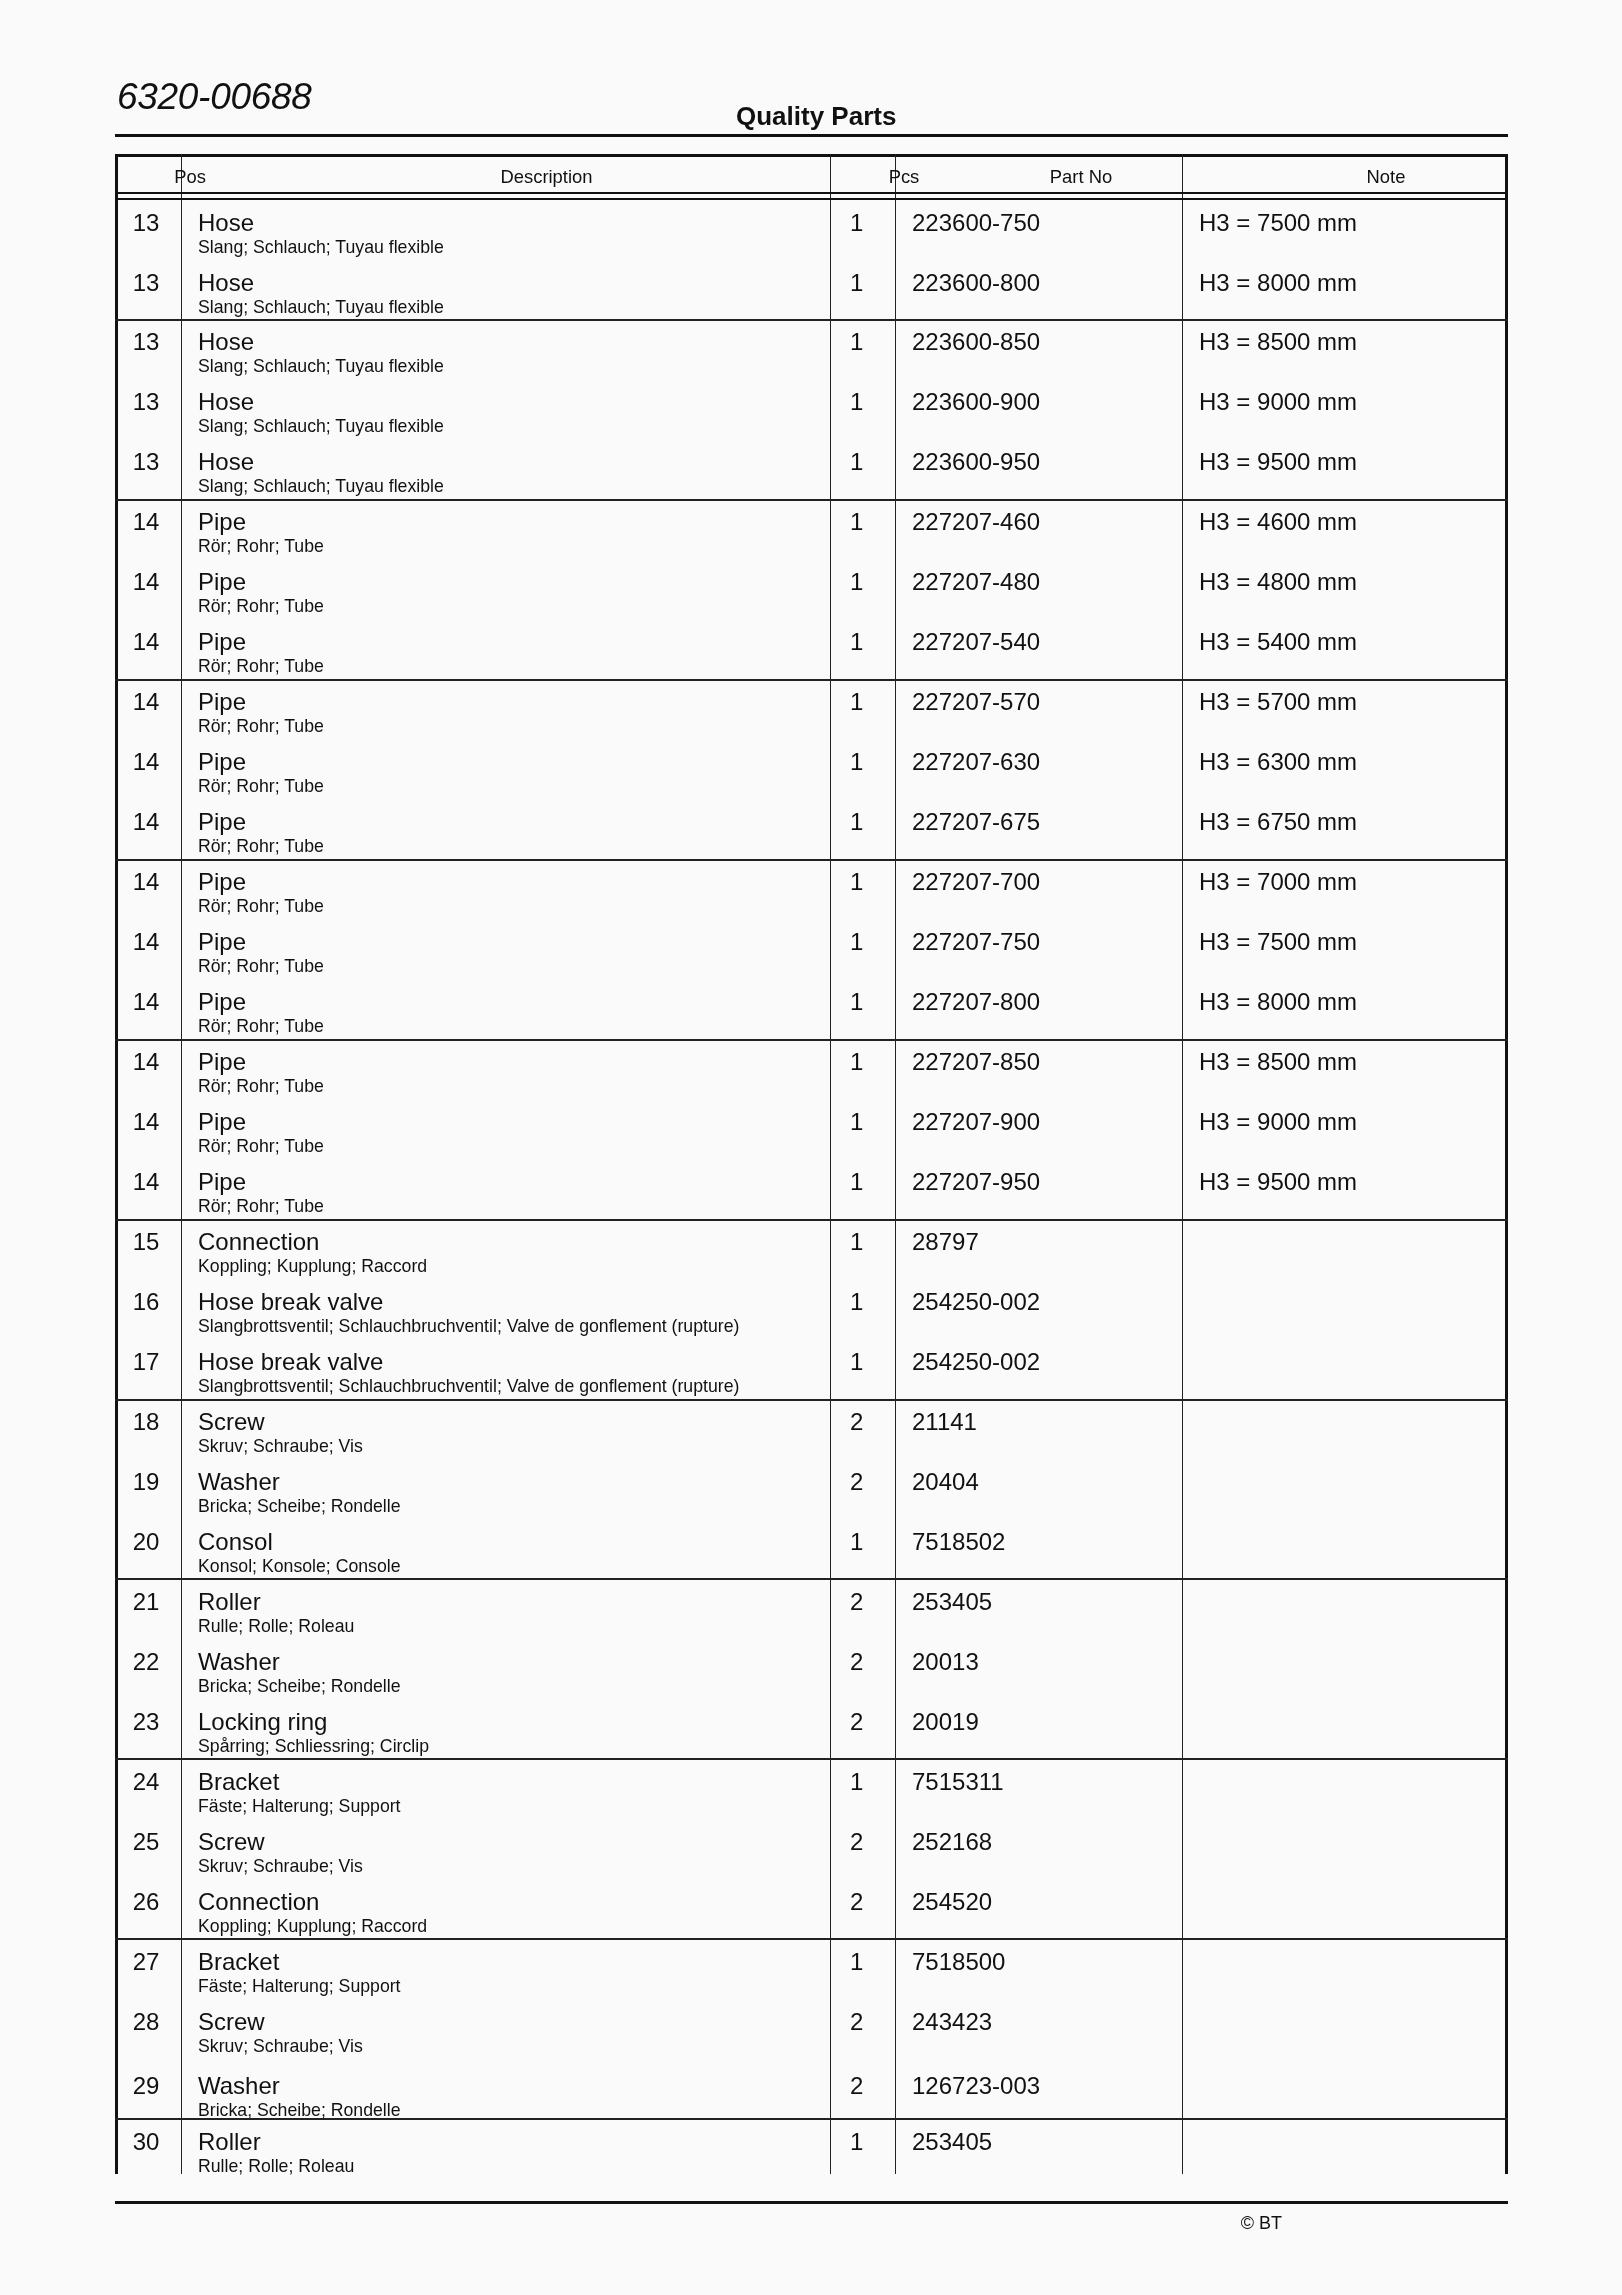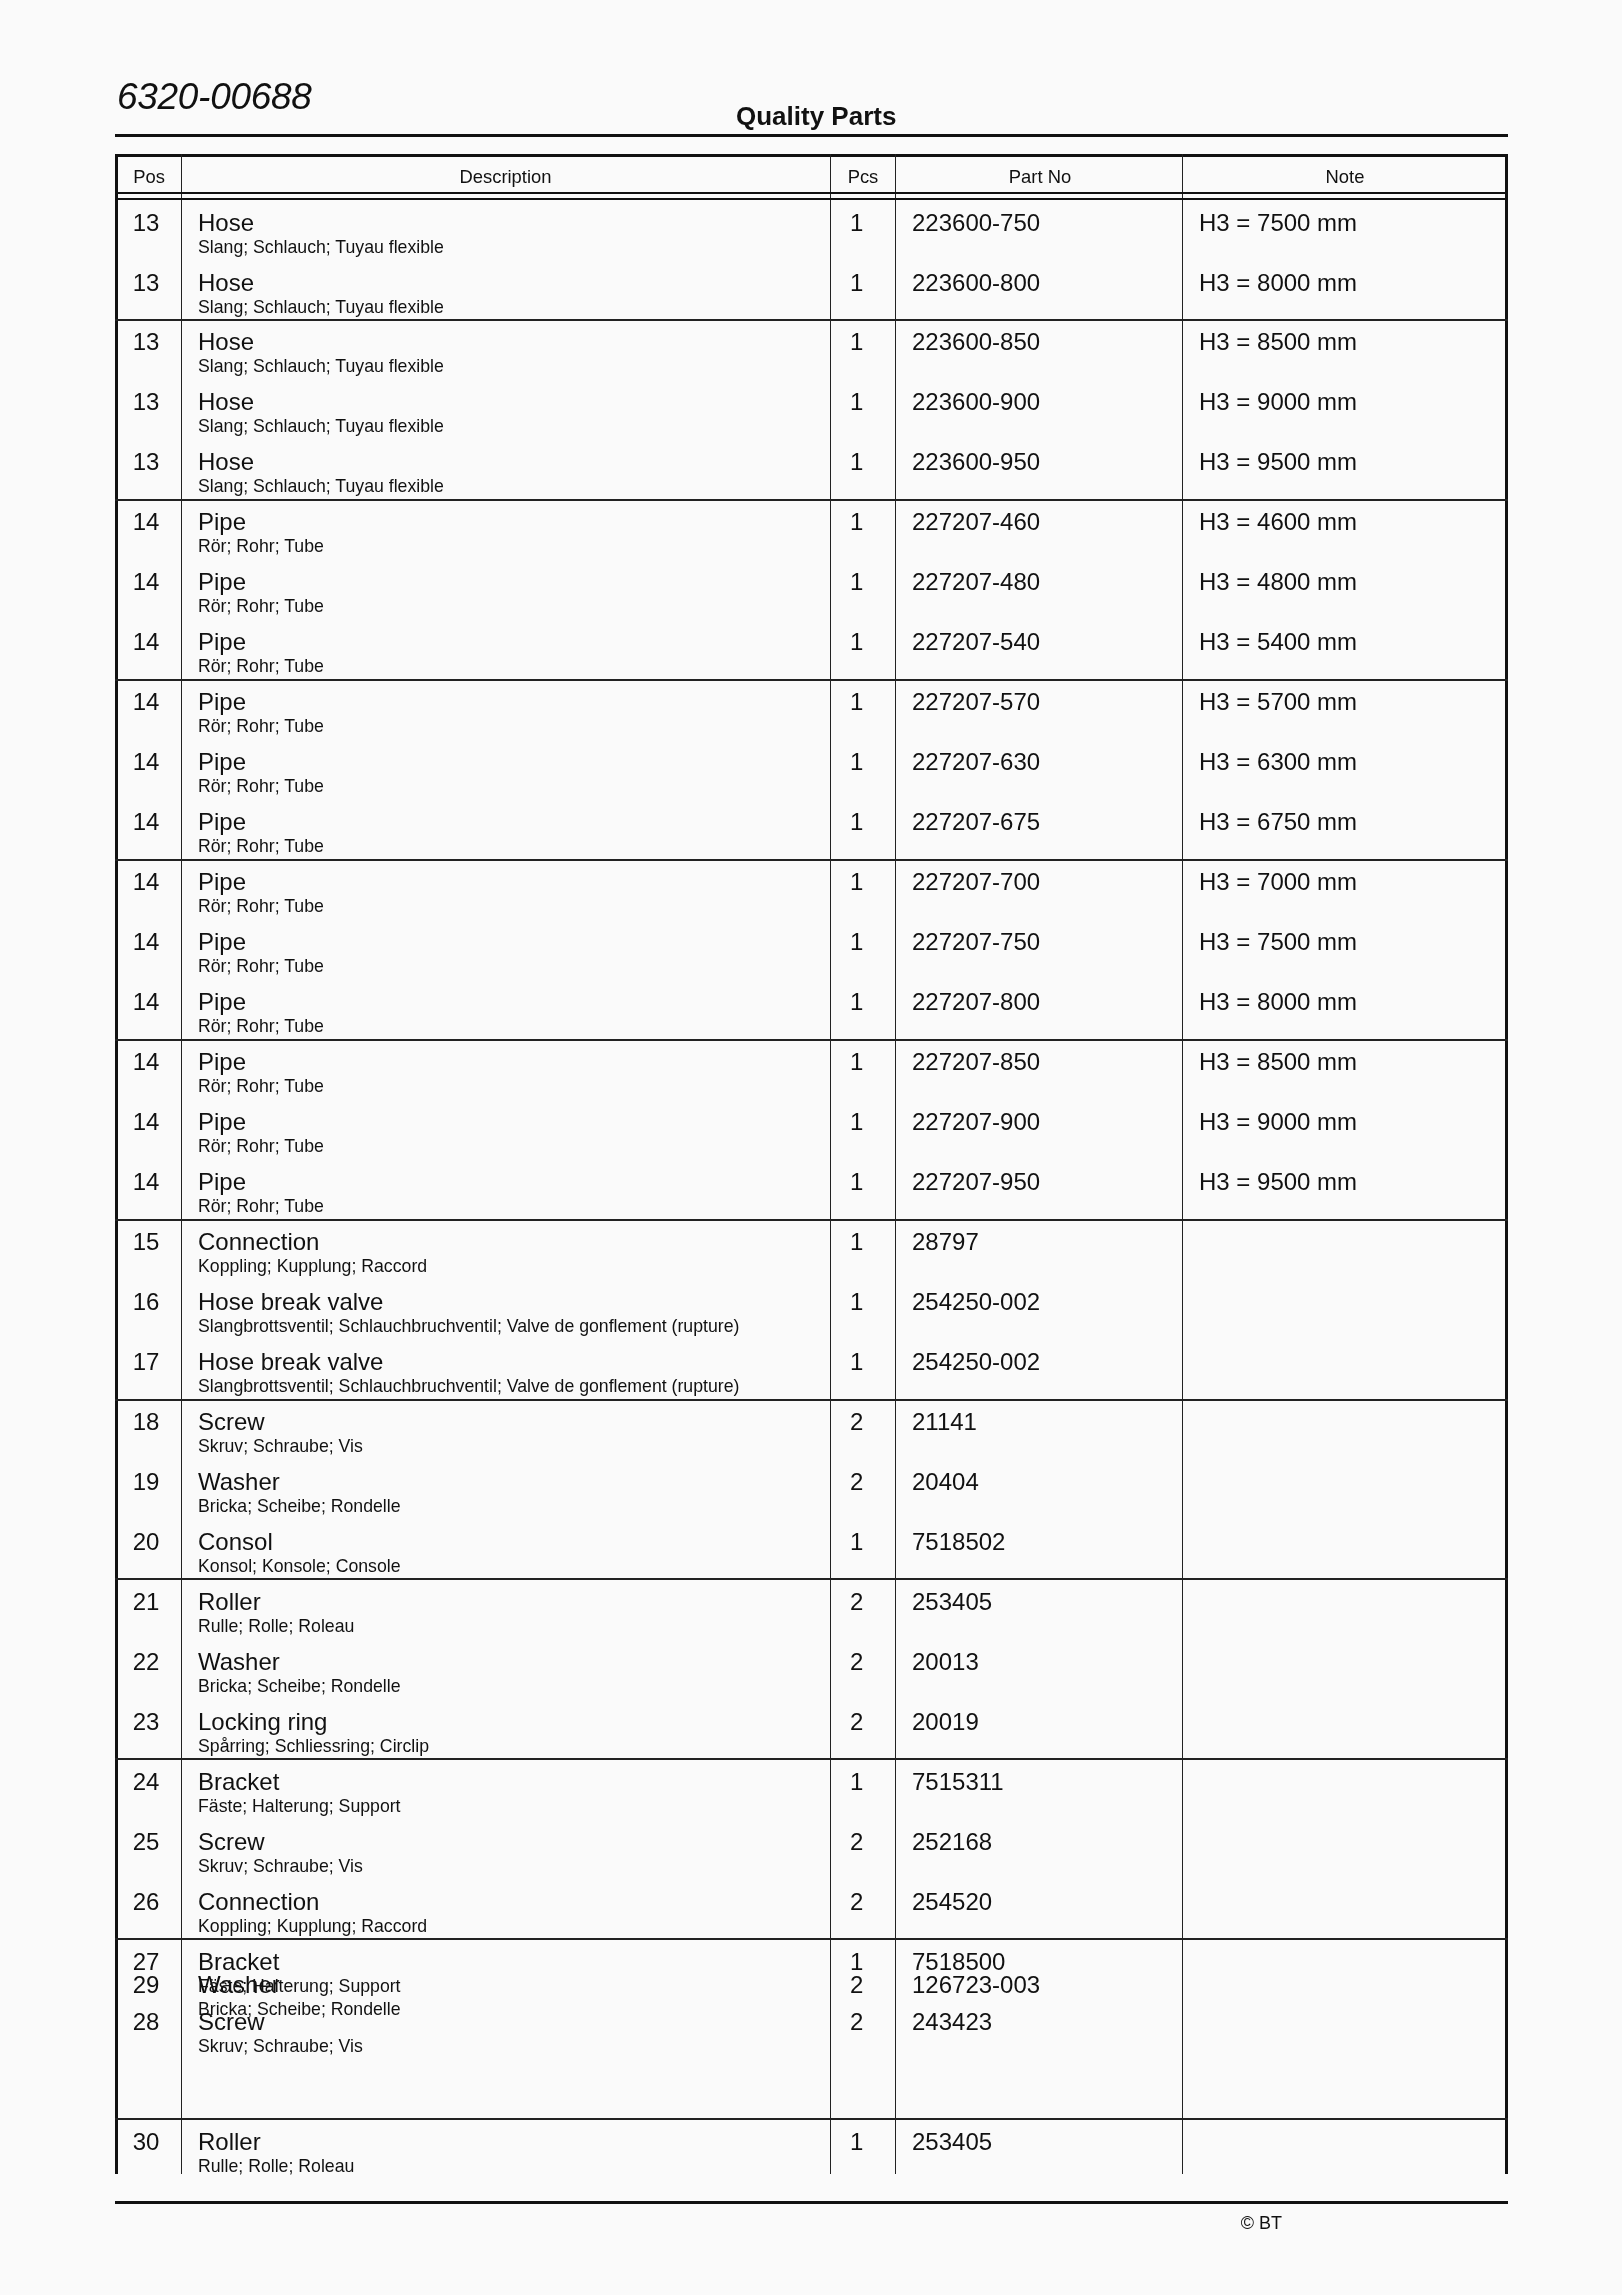--- a/index.html
+++ b/index.html
@@ -16,21 +16,21 @@
   .footer { position: absolute; left: 0; width: 1282px; top: 2208px; text-align: right; font-size: 18px; line-height: 30px; }
 
   .table { position: absolute; left: 115px; top: 154px; width: 1393px; height: 2020px; }
   .table-frame-left { position: absolute; left: 0; top: 0; width: 2.7px; height: 2020px; background: #111; }
   .table-frame-right { position: absolute; left: 1390px; top: 0; width: 2.7px; height: 2020px; background: #111; }
   .table-frame-top { position: absolute; left: 0; top: 0; width: 1393px; height: 2.7px; background: #111; }
   .vline { position: absolute; top: 0; width: 1.4px; height: 2020px; background: #222; }
   .hdr-line1 { position: absolute; left: 0; top: 38px; width: 1393px; height: 2px; background: #111; }
   .hdr-line2 { position: absolute; left: 0; top: 44px; width: 1393px; height: 2px; background: #111; }
 
-  .hdr-cell { position: absolute; top: 11px; height: 24.5px; font-size: 18.4px; line-height: 24.5px; text-align: center; }
+  .hdr-cell { position: absolute; top: 11px; height: 24.5px; font-size: 18.4px; line-height: 24.5px; text-align: center; margin-left: 41px; }
   .group-sep { position: absolute; left: 0; width: 1393px; height: 2px; background: #222; }
 
   .row { position: absolute; left: 0; width: 1393px; height: 60px; }
   .c-pos { position: absolute; left: 17.7px; top: 0; width: 48px; font-size: 24px; line-height: 27px; }
   .c-desc { position: absolute; left: 83px; top: 0; width: 627px; }
   .c-desc .name { font-size: 24px; line-height: 27px; display: block; }
   .c-desc .trans { font-size: 17.7px; line-height: 22px; display: block; margin-top: 0px; }
   .c-pcs { position: absolute; left: 735px; top: 0; width: 41px; font-size: 24px; line-height: 27px; }
   .c-part { position: absolute; left: 797px; top: 0; width: 273px; font-size: 24px; line-height: 27px; }
   .c-note { position: absolute; left: 1084px; top: 0; width: 300px; font-size: 24px; line-height: 27px; }
@@ -371,21 +371,21 @@
     <div class="row" style="top: 1854px;">
       <span class="c-pos">28</span>
       <span class="c-desc">
         <span class="name">Screw</span>
         <span class="trans">Skruv; Schraube; Vis</span>
       </span>
       <span class="c-pcs">2</span>
       <span class="c-part">243423</span>
       <span class="c-note"></span>
     </div>
-    <div class="row" style="top: 1817px; padding-left: 43px;">
+    <div class="row" style="top: 1918px; padding-left: 43px;">
       <span class="c-pos">29</span>
       <span class="c-desc">
         <span class="name">Washer</span>
         <span class="trans">Bricka; Scheibe; Rondelle</span>
       </span>
       <span class="c-pcs">2</span>
       <span class="c-part">126723-003</span>
       <span class="c-note"></span>
     </div>
     <div class="group-sep" style="top: 1964px;"></div>

